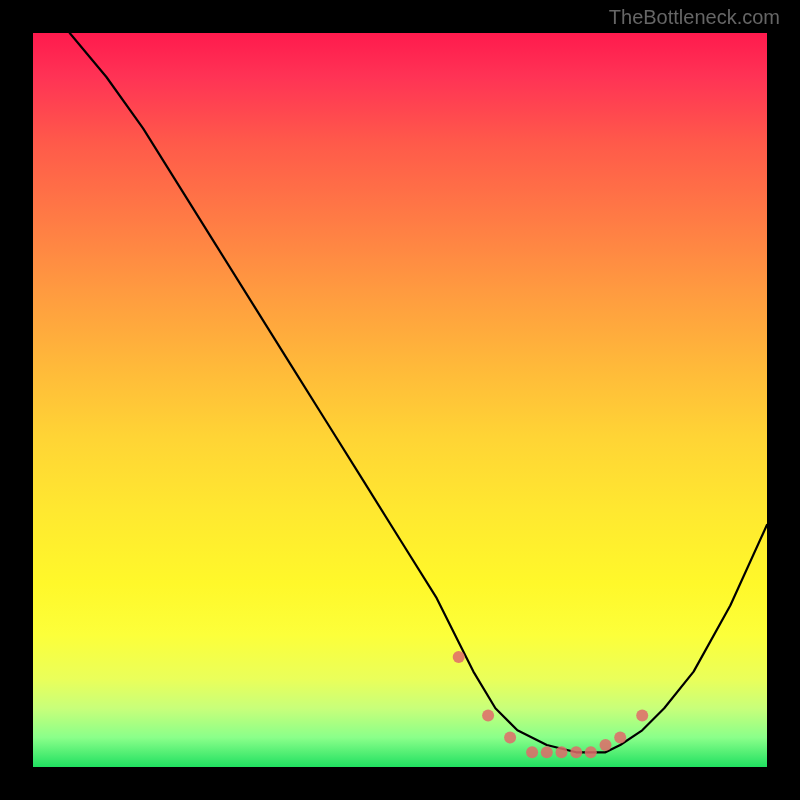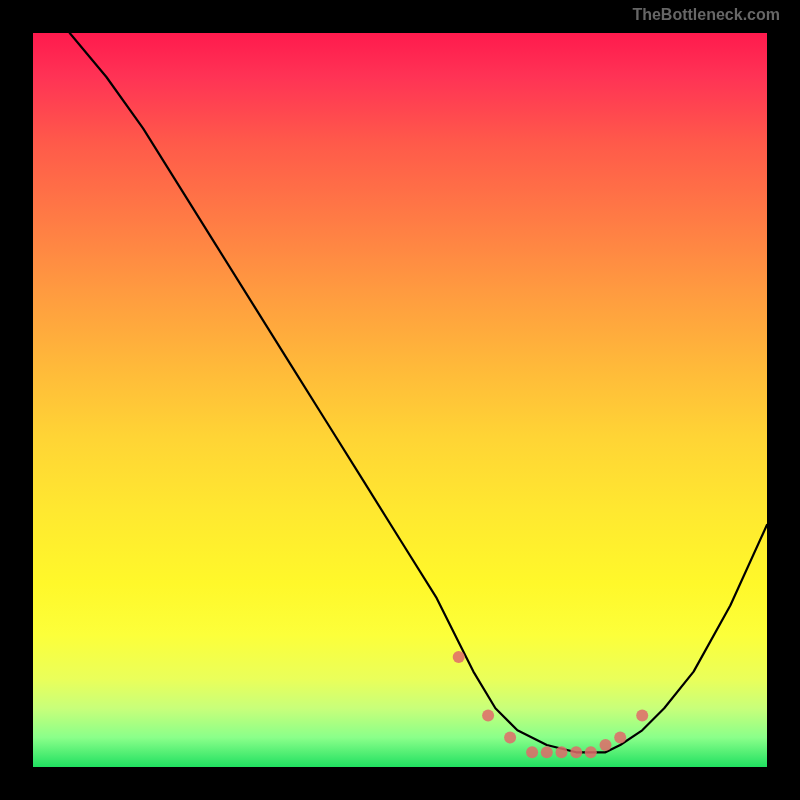--- a/index.html
+++ b/index.html
@@ -9,22 +9,22 @@
     width: 800px;
     height: 800px;
     position: relative;
     font-family: Arial, sans-serif;
   }
   .watermark {
     position: absolute;
     top: 6px;
     right: 20px;
     color: #666;
-    font-size: 16px;
-    font-weight: bold;
+    font-size: 20px;
+    font-weight: normal;
     z-index: 10;
     margin-left: 16px;
   }
   .plot-area {
     position: absolute;
     left: 33px;
     top: 33px;
     width: 734px;
     height: 734px;
     background: linear-gradient(to bottom,

